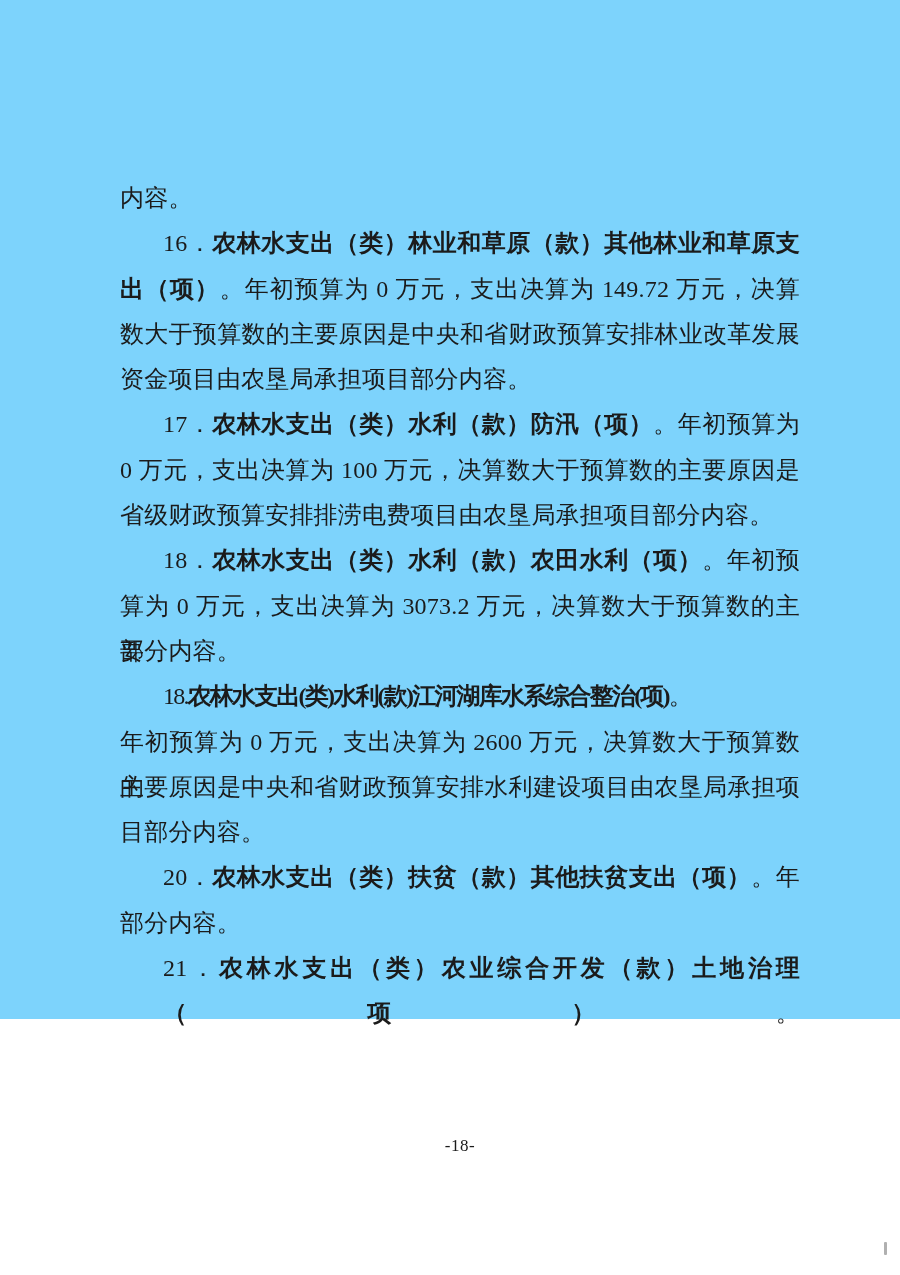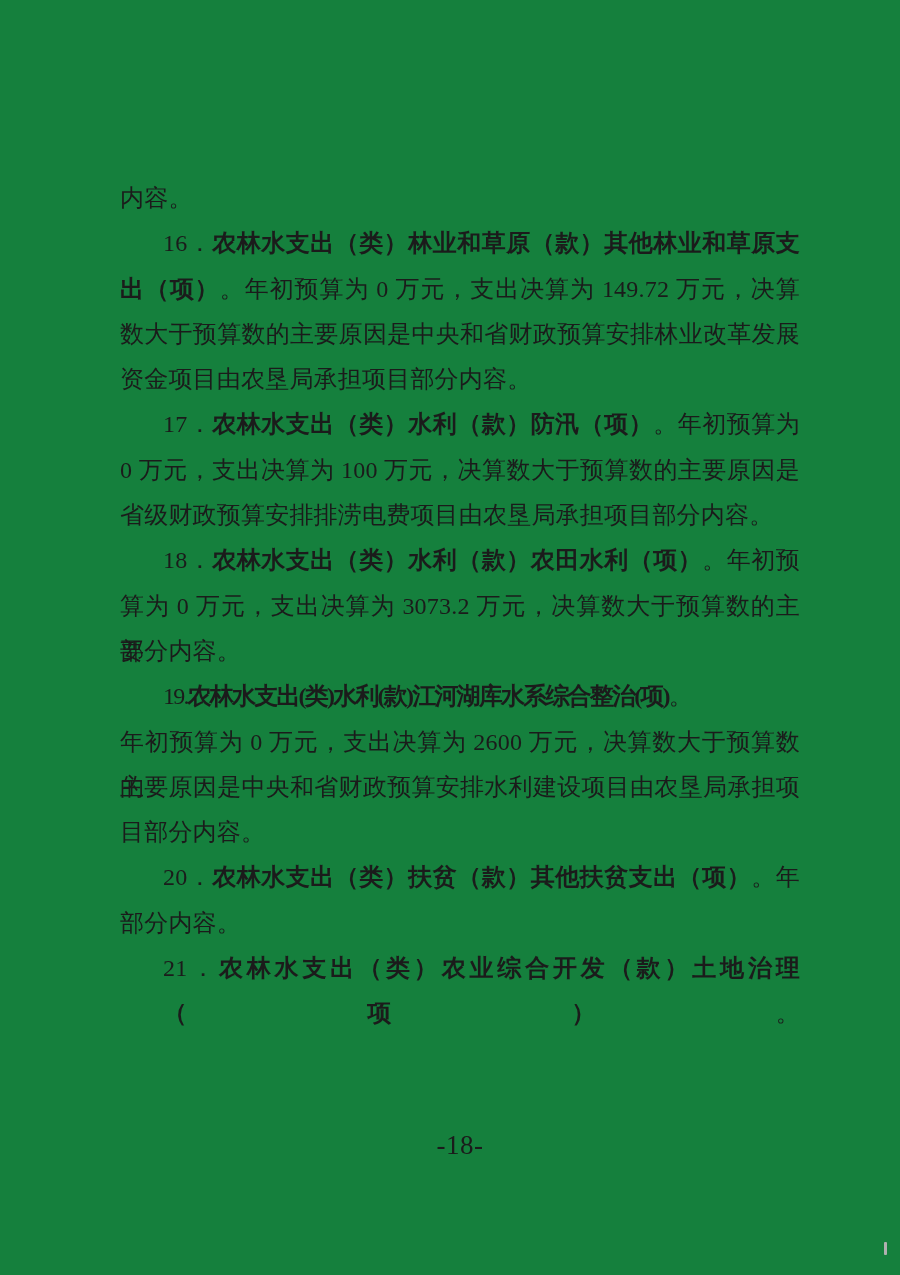--- a/index.html
+++ b/index.html
@@ -11,22 +11,22 @@
     width: 900px;
     height: 1275px;
     position: relative;
     overflow: hidden;
     font-family: "Liberation Serif", "DejaVu Serif", serif;
     color: #1b1b1b;
   }
   .page {
     position: absolute;
     left: 0; top: 0;
-    width: 900px; height: 1275px;
-    background: #15803d;
+    width: 900px; height: 1019px;
+    background: #7dd3fc;
   }
   .text-block {
     position: absolute;
     left: 120px;
     top: 176px;
     width: 680px;
   }
   .line {
     height: 45.3px;
     line-height: 45.3px;
@@ -57,21 +57,21 @@
   .line .r {
     font-weight: 400;
   }
   .footer {
     position: absolute;
     left: 120px;
     top: 1123px;
     width: 680px;
     height: 45px;
     line-height: 45px;
-    font-size: 27px;
+    font-size: 17px;
     text-align: center;
     letter-spacing: 0.5px;
   }
   .scan-mark {
     position: absolute;
     left: 884px;
     top: 1242px;
     width: 3px;
     height: 13px;
     background: #b0b0b0;
@@ -87,21 +87,21 @@
       <div class="line indent justify"><span class="num">16．</span><span class="b">农林水支出（类）林业和草原（款）其他林业和草原支</span></div>
       <div class="line justify"><span class="b">出（项）</span><span class="r">。年初预算为 0 万元，支出决算为 149.72 万元，决算</span></div>
       <div class="line justify"><span class="r">数大于预算数的主要原因是中央和省财政预算安排林业改革发展</span></div>
       <div class="line"><span class="r">资金项目由农垦局承担项目部分内容。</span></div>
       <div class="line indent justify"><span class="num">17．</span><span class="b">农林水支出（类）水利（款）防汛（项）</span><span class="r">。年初预算为</span></div>
       <div class="line justify"><span class="r">0 万元，支出决算为 100 万元，决算数大于预算数的主要原因是</span></div>
       <div class="line"><span class="r">省级财政预算安排排涝电费项目由农垦局承担项目部分内容。</span></div>
       <div class="line indent justify"><span class="num">18．</span><span class="b">农林水支出（类）水利（款）农田水利（项）</span><span class="r">。年初预</span></div>
       <div class="line justify"><span class="r">算为 0 万元，支出决算为 3073.2 万元，决算数大于预算数的主要</span></div>
       <div class="line"><span class="r">部分内容。</span></div>
-      <div class="line indent tight"><span class="num">19.</span><span class="b">农林水支出(类)水利(款)江河湖库水系综合整治(项)</span><span class="r">。</span></div>
+      <div class="line indent tight"><span class="num">18.</span><span class="b">农林水支出(类)水利(款)江河湖库水系综合整治(项)</span><span class="r">。</span></div>
       <div class="line justify"><span class="r">年初预算为 0 万元，支出决算为 2600 万元，决算数大于预算数的</span></div>
       <div class="line justify"><span class="r">主要原因是中央和省财政预算安排水利建设项目由农垦局承担项</span></div>
       <div class="line"><span class="r">目部分内容。</span></div>
       <div class="line indent justify"><span class="num">20．</span><span class="b">农林水支出（类）扶贫（款）其他扶贫支出（项）</span><span class="r">。年</span></div>
       <div class="line"><span class="r">部分内容。</span></div>
       <div class="line indent justify"><span class="num">21．</span><span class="b">农林水支出（类）农业综合开发（款）土地治理（项）</span><span class="r">。</span></div>
     </div>
   <div class="footer">-18-</div>
   <div class="scan-mark"></div>
 </div>

